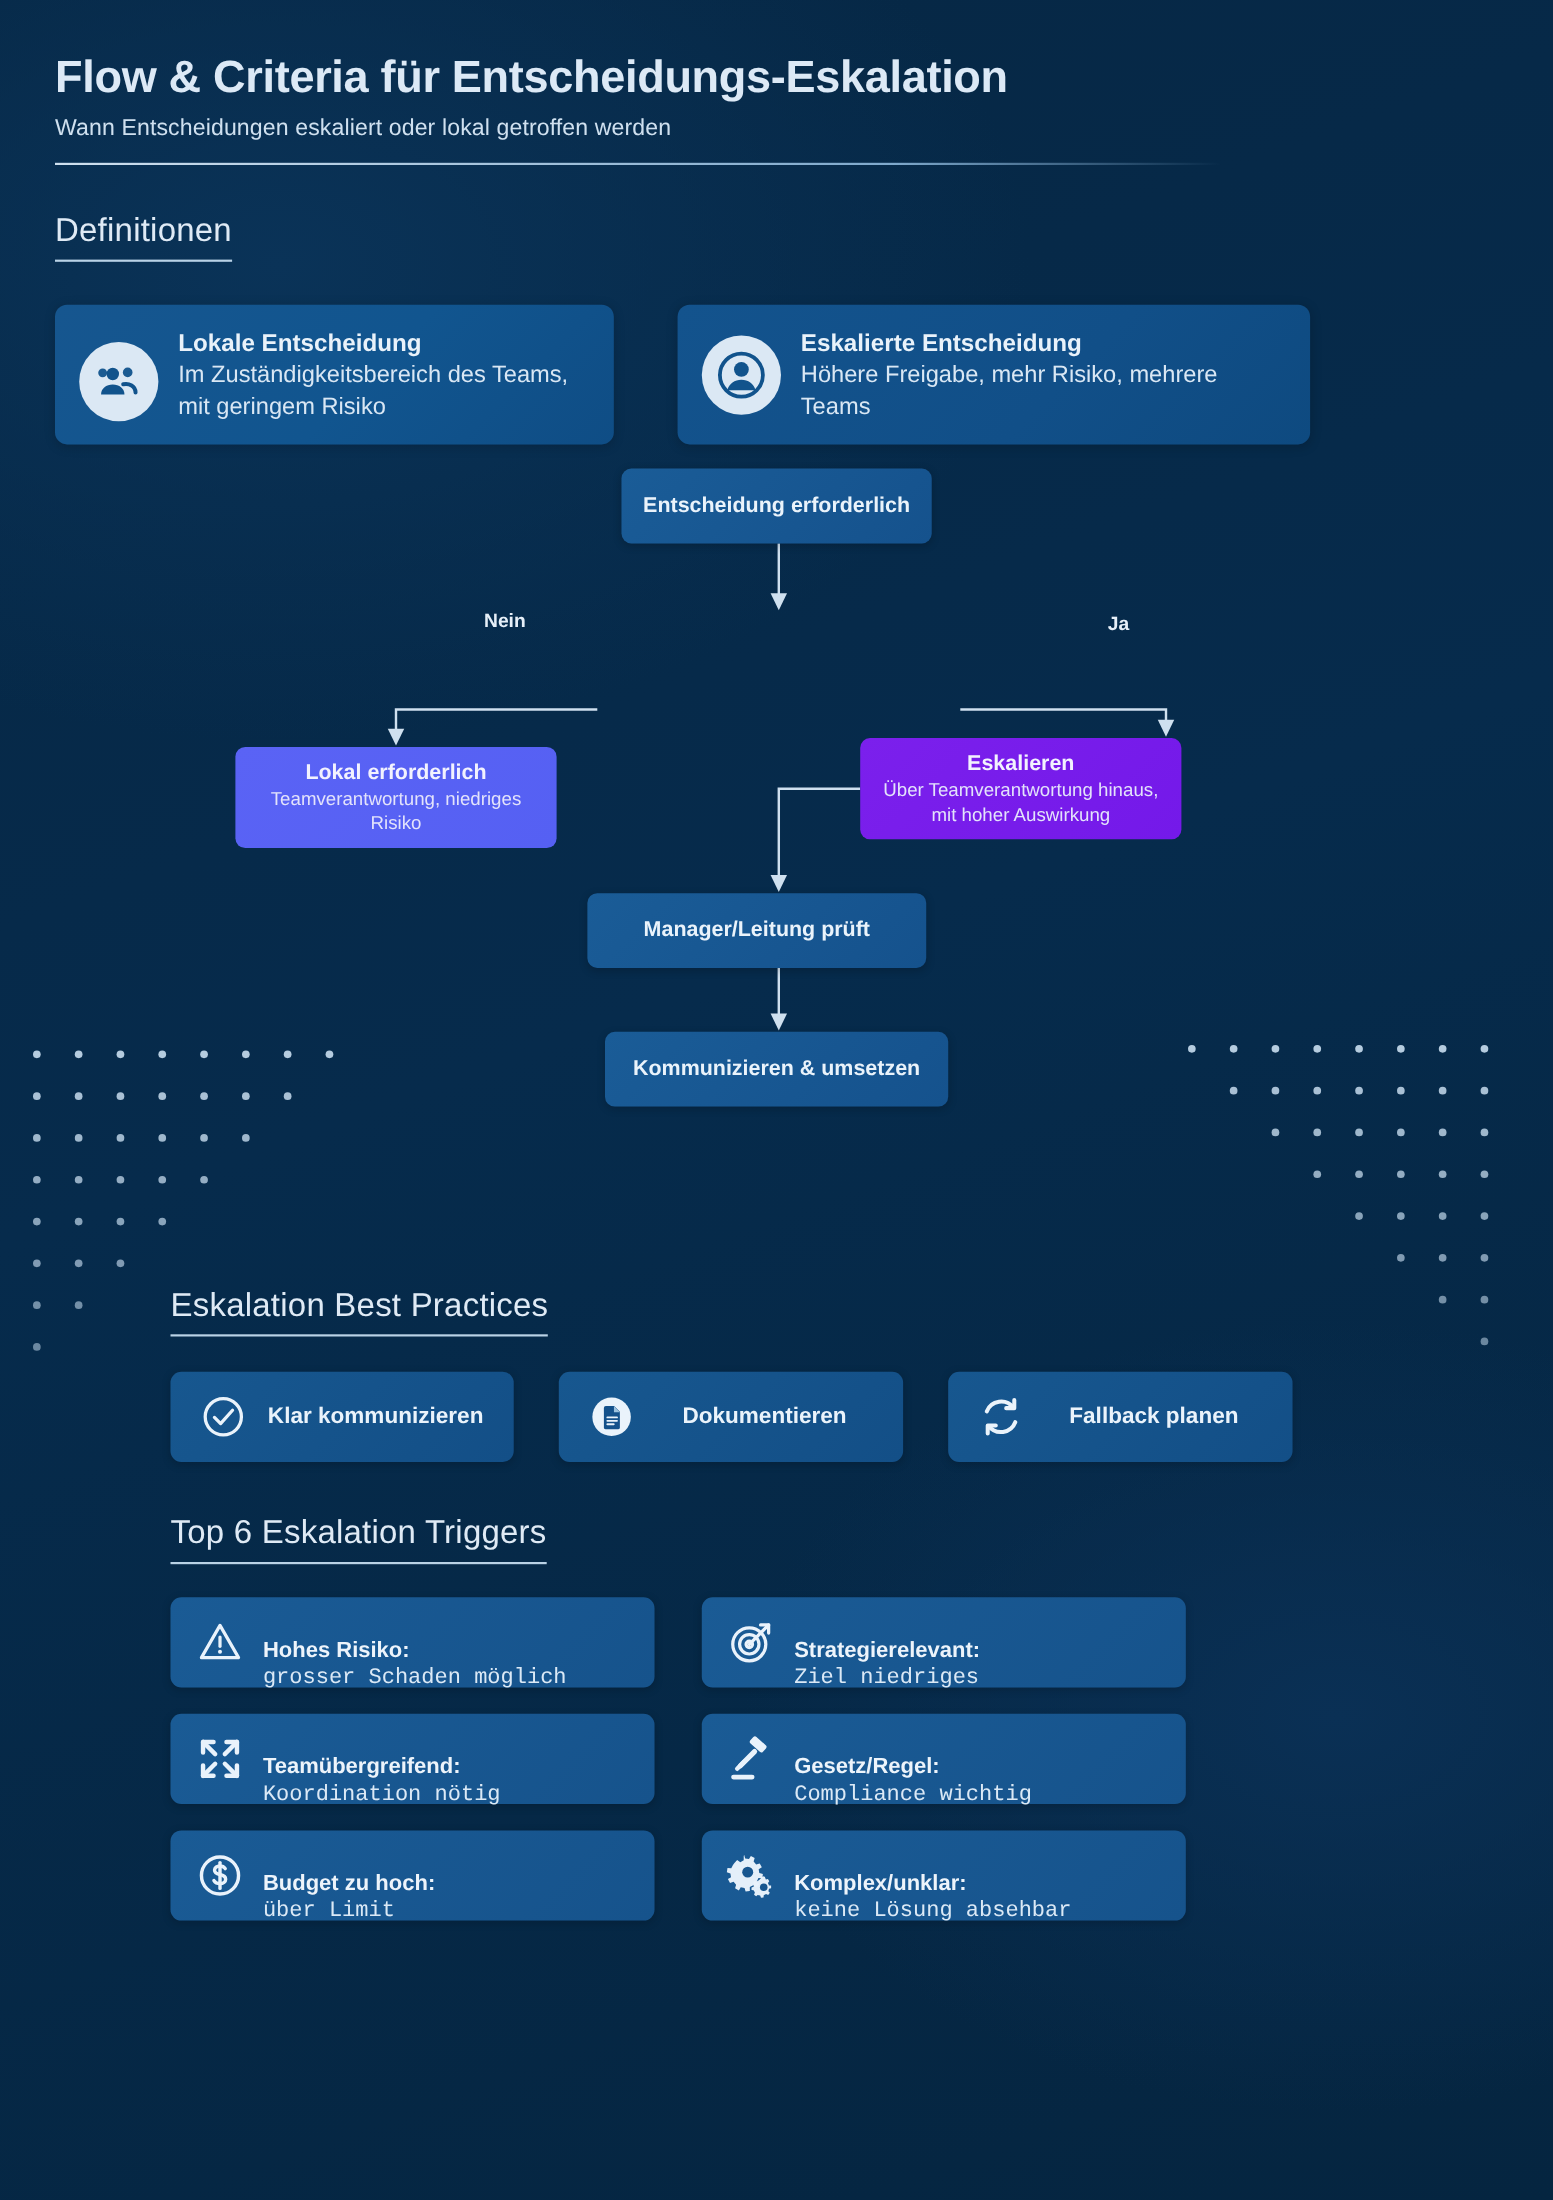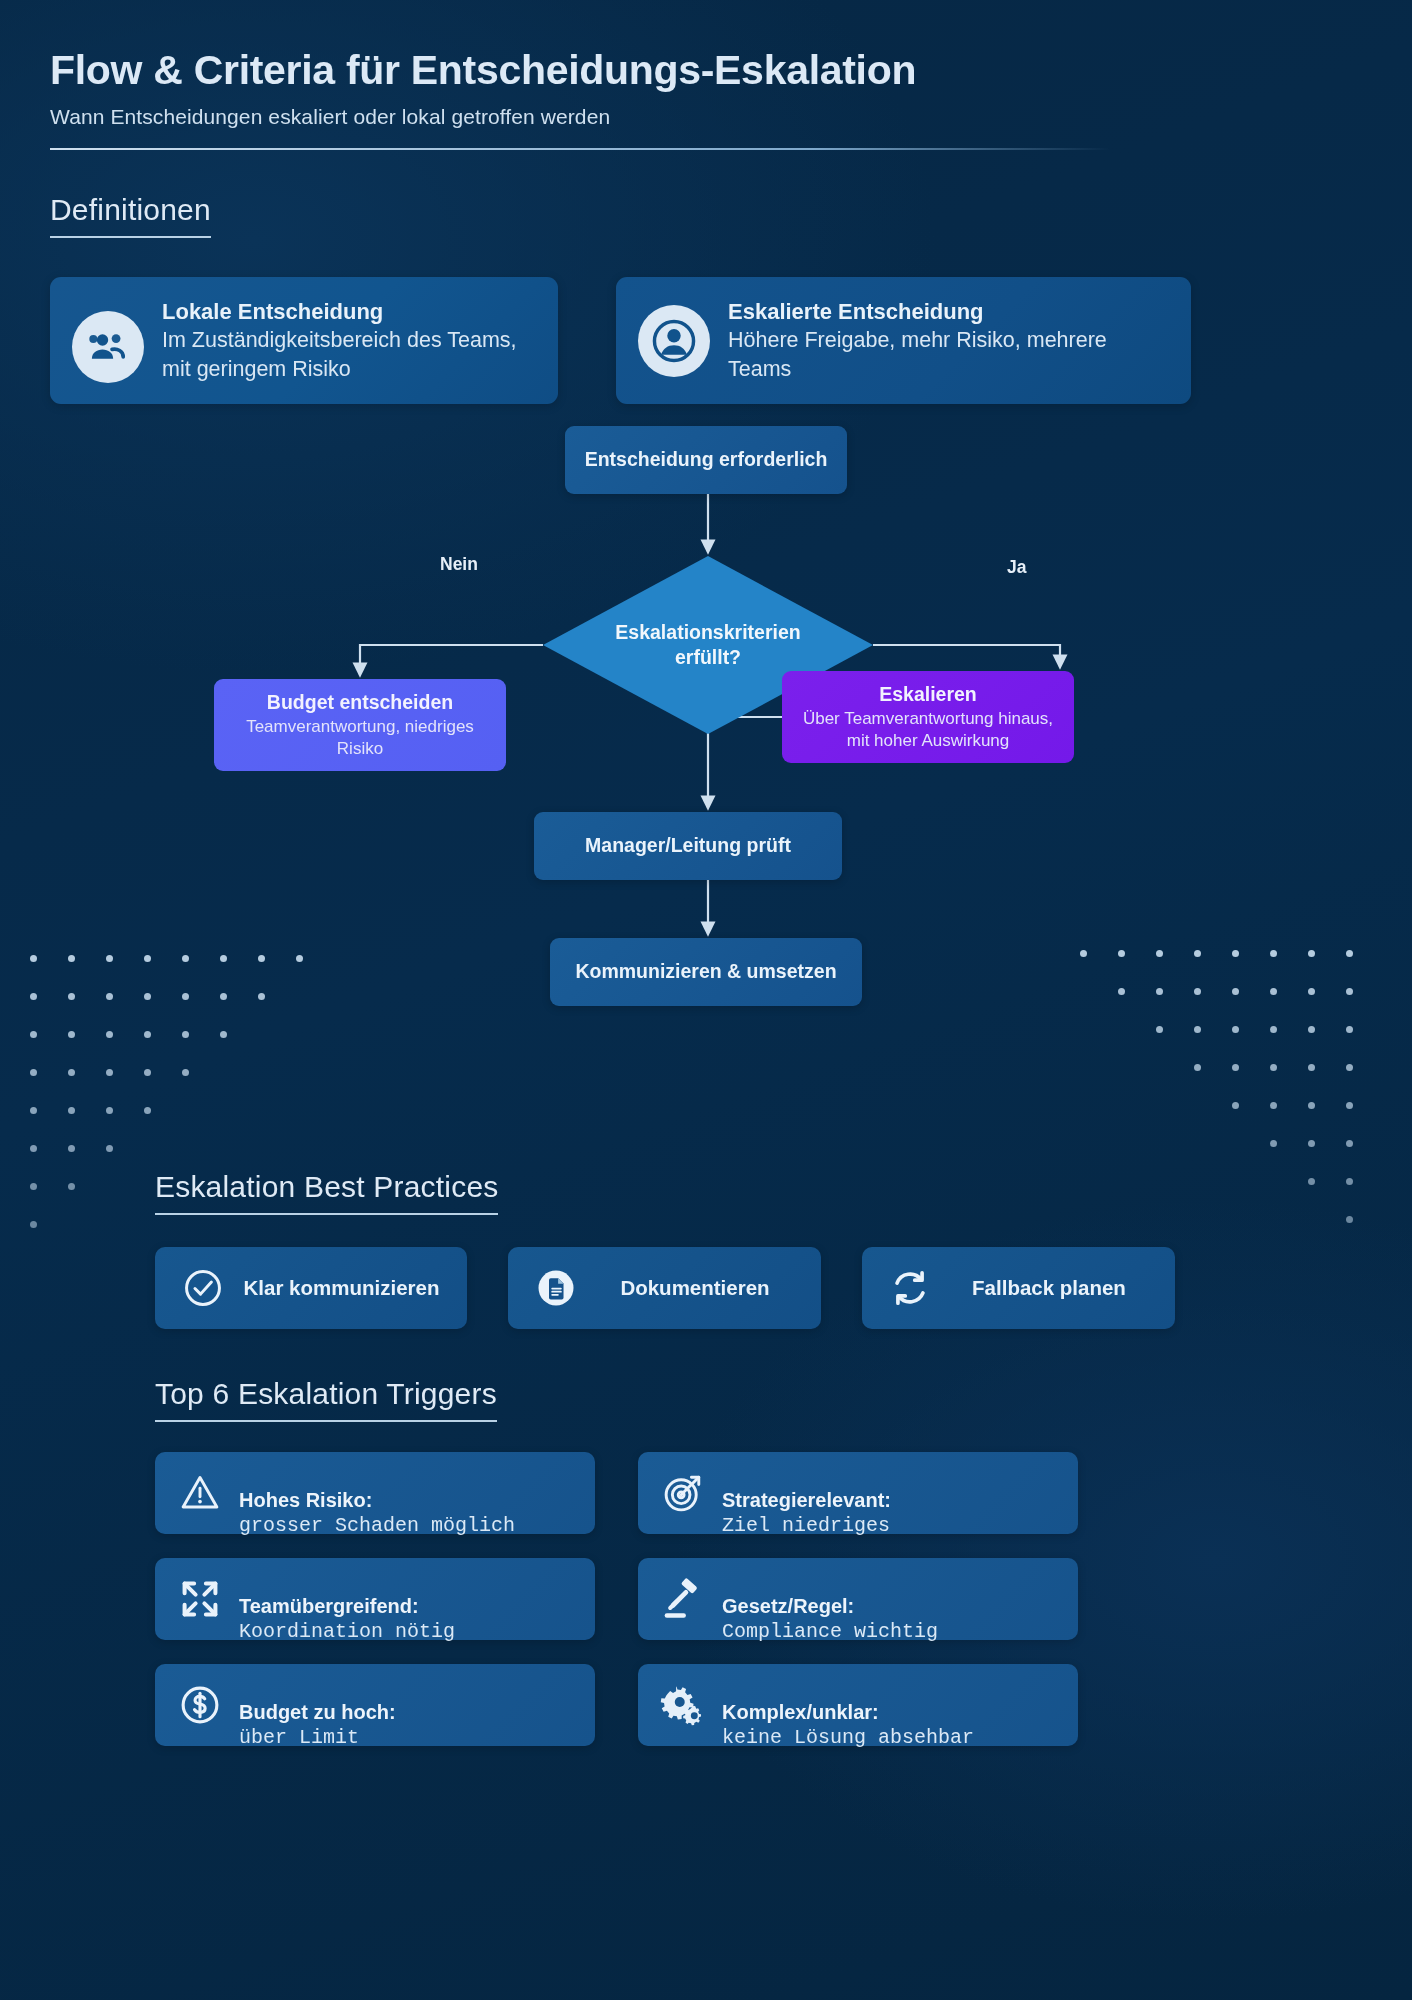--- a/index.html
+++ b/index.html
@@ -297,29 +297,26 @@
 
       <path d="M732,291 L658,291 L658,378" stroke="#cfe0ef" stroke-width="2.2" fill="none" marker-end="url(#ah)"></path>
 
       <path d="M658,454 L658,504" stroke="#cfe0ef" stroke-width="2.2" fill="none" marker-end="url(#ah)"></path>
     </svg>
 
     <div class="node node-blue node-start">
       <span>Entscheidung erforderlich</span>
     </div>
 
-    <div class="diamond">
-      <span>Eskalationskriterien erfüllt?</span>
-    </div>
 
     <div class="lbl lbl-nein">Nein</div>
     <div class="lbl lbl-ja">Ja</div>
 
     <div class="node node-local">
-      <div class="n-title">Budget entscheiden</div>
+      <div class="n-title">Lokal erforderlich</div>
       <div class="n-sub">Teamverantwortung, niedriges Risiko</div>
     </div>
 
     <div class="node node-esc">
       <div class="n-title">Eskalieren</div>
       <div class="n-sub">Über Teamverantwortung hinaus, mit hoher Auswirkung</div>
     </div>
 
     <div class="node node-blue node-mgr">
       <span>Manager/Leitung prüft</span>

